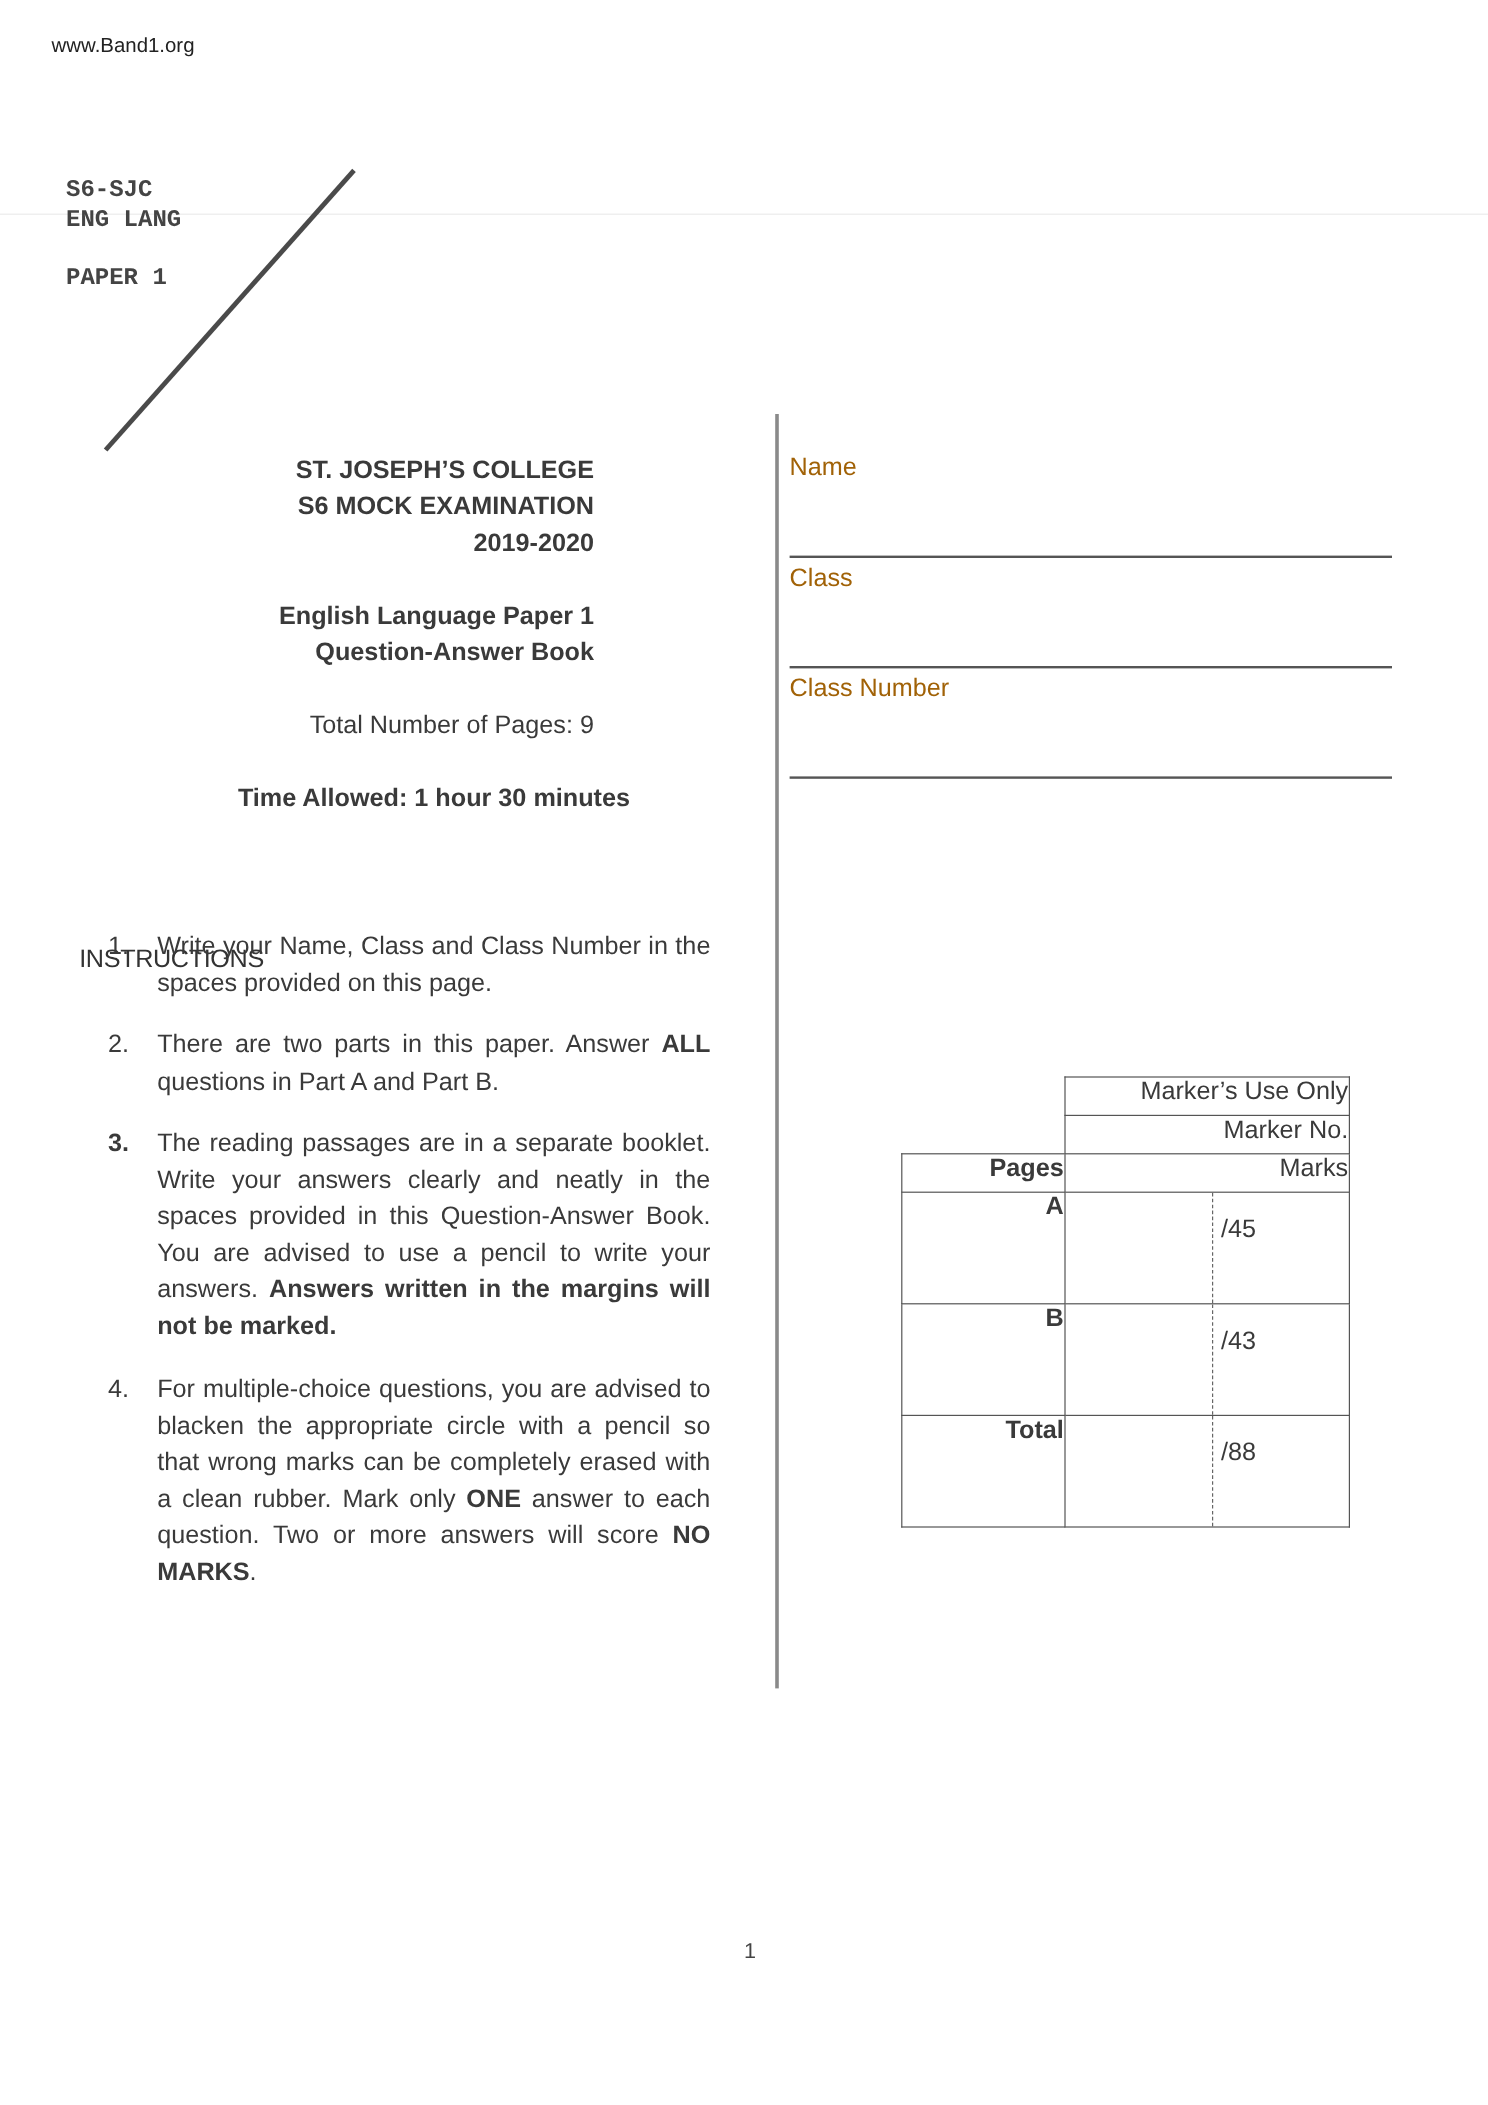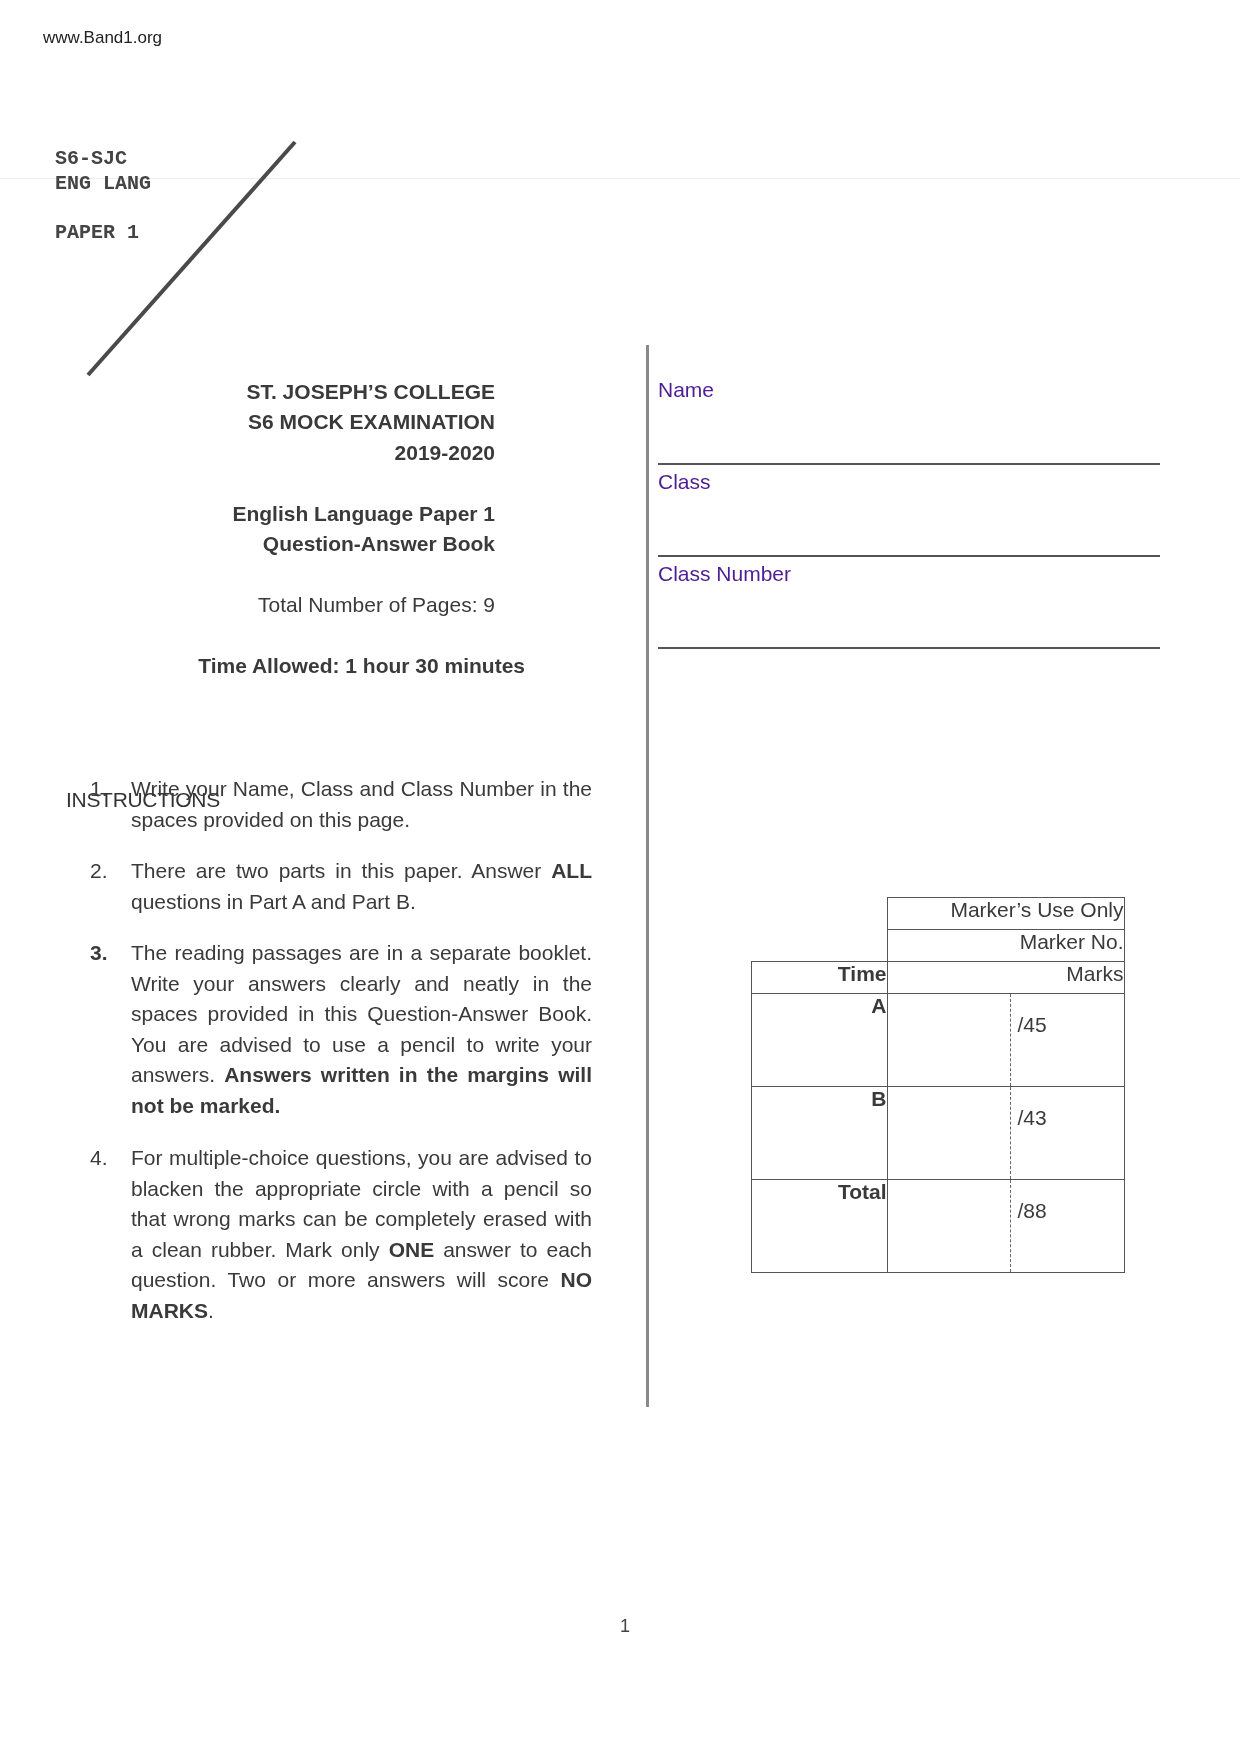--- a/index.html
+++ b/index.html
@@ -5,21 +5,21 @@
   html, body { margin:0; padding:0; }
   body { width:1240px; height:1754px; background:#fff; position:relative; overflow:hidden;
          font-family:"Liberation Sans", sans-serif; color:#3a3a3a; }
   .abs { position:absolute; }
   .watermark { left:43px; top:28px; font-size:17px; color:#222; }
   .code { left:55px; font-size:20px; font-weight:bold; color:#444; font-family:Liberation Mono, monospace; }
   .fold { left:0; top:178px; width:1240px; height:1px; background:#ececec; }
   .head { left:150px; width:345px; text-align:right; font-size:21px; line-height:30px; color:#3a3a3a; }
   .bold { font-weight:bold; }
   .vrule { left:646px; top:345px; width:3px; height:1062px; background:#8a8a8a; }
-  .field-label { left:658px; font-size:21px; color:#4c1d95; }
+  .field-label { left:658px; font-size:21px; color:#a16207; }
   .field-line { left:658px; width:502px; height:2px; background:#555; }
   .instr-title { left:66px; top:744px; font-size:21px; font-weight:normal; color:#333; letter-spacing:-0.3px;margin-top:44px; }
   .instr { left:90px; width:502px; font-size:21px; line-height:30.5px; color:#3a3a3a; }
   .instr .num { position:absolute; left:0; top:0; width:30px; }
   .instr .txt { margin-left:41px; text-align:justify; }
   table.marker { position:absolute; left:751px; top:897px; border-collapse:collapse; font-size:21px; color:#3a3a3a; }
   table.marker td { border:1.5px solid #555; padding:0; text-align:right; vertical-align:top; }
   table.marker td.blank { border:none; }
   .page-num { left:610px; top:1616px; width:30px; text-align:center; font-size:18px; color:#444; }
   .marks-cell { position:relative; width:236px; height:92px; }
@@ -80,21 +80,21 @@
   <tbody>
       <tr>
     <td class="blank" style="width:135px;height:31px"></td>
     <td style="height:31px">Marker’s Use Only</td>
   </tr>
   <tr>
     <td class="blank" style="height:31px"></td>
     <td style="height:31px">Marker No.</td>
   </tr>
   <tr>
-    <td class="bold" style="height:31px">Time</td>
+    <td class="bold" style="height:31px">Pages</td>
     <td style="height:31px">Marks</td>
   </tr>
   <tr>
     <td class="bold">A</td>
     <td class="marks-cell">
       <span class="dash"></span>
       <span class="max">/45</span>
     </td>
   </tr>
   <tr>

